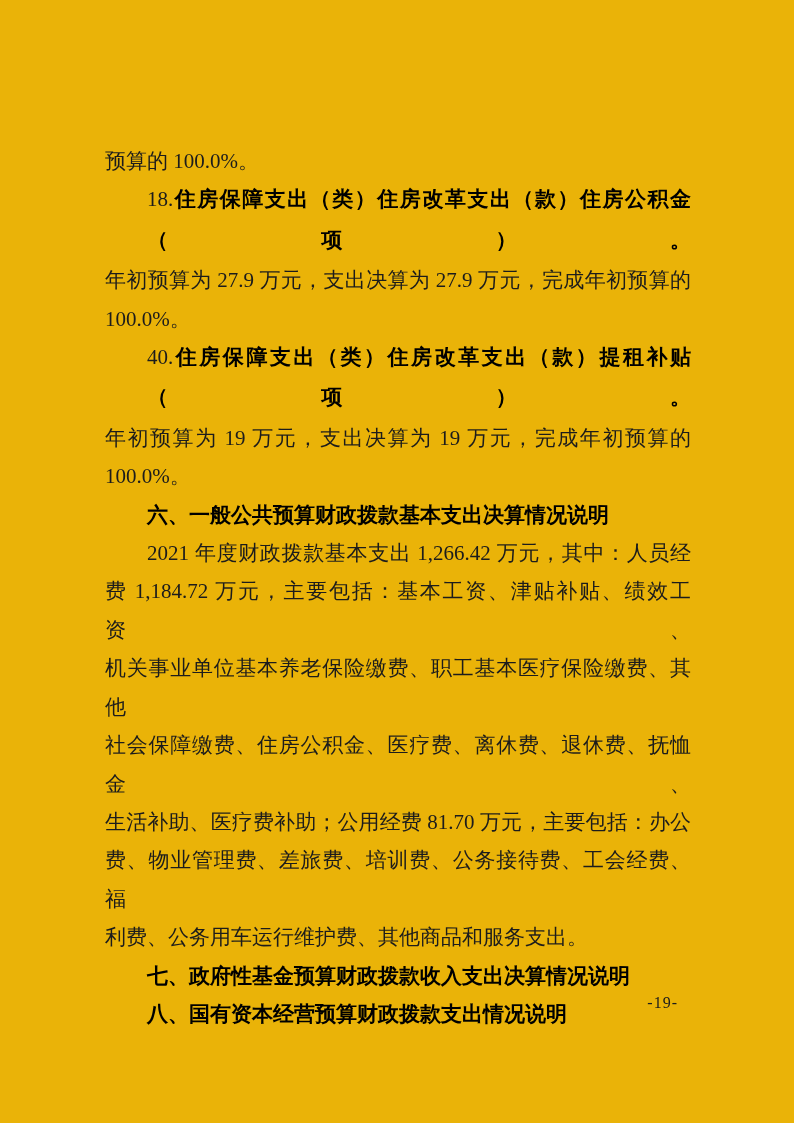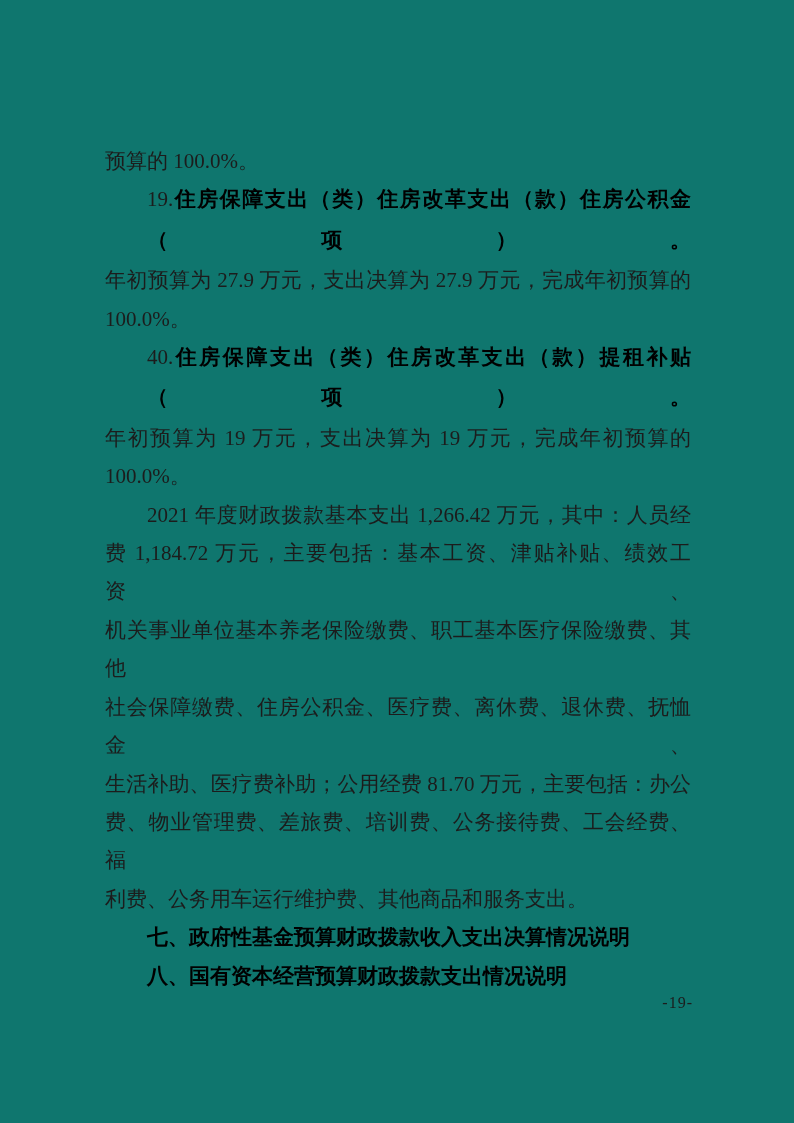--- a/index.html
+++ b/index.html
@@ -4,21 +4,21 @@
 <style>
   html, body {
     margin: 0;
     padding: 0;
     background: #ffffff;
   }
   .page {
     position: relative;
     width: 794px;
     height: 1123px;
-    background: #0f766e;
+    background: #eab308;
     overflow: hidden;
     font-family: "Liberation Serif", "DejaVu Serif", serif;
     color: #1c1c1c;
   }
   .content {
     position: absolute;
     left: 105px;
     top: 142px;
     width: 586px;
   }
@@ -45,48 +45,49 @@
     color: #1c1c1c;
   }
   .heading {
     font-family: "Liberation Sans", "DejaVu Sans", sans-serif;
     font-weight: 700;
     color: #000000;
   }
   .page-num {
     position: absolute;
     top: 993px;
-    right: 101px;
+    right: 116px;
     font-size: 16px;
     line-height: 20px;
     letter-spacing: 1px;
     font-family: "Liberation Serif", "DejaVu Serif", serif;
     color: #1c1c1c;
   }
 </style>
 </head>
 <body>
 
 <div class="page">
   <div class="content">
 
     <div class="ln"><span>预算的 100.0%。</span></div>
 
-    <div class="ln indent stretch"><span class="num">19.</span><span class="bold-cn">住房保障支出（类）住房改革支出（款）住房公积金（项）。</span></div>
+    <div class="ln indent stretch"><span class="num">18.</span><span class="bold-cn">住房保障支出（类）住房改革支出（款）住房公积金（项）。</span></div>
 
     <div class="ln stretch"><span>年初预算为 27.9 万元，支出决算为 27.9 万元，完成年初预算的</span></div>
 
     <div class="ln"><span>100.0%。</span></div>
 
     <div class="ln indent stretch"><span class="num">40.</span><span class="bold-cn">住房保障支出（类）住房改革支出（款）提租补贴（项）。</span></div>
 
     <div class="ln stretch"><span>年初预算为 19 万元，支出决算为 19 万元，完成年初预算的</span></div>
 
     <div class="ln"><span>100.0%。</span></div>
 
+    <div class="ln indent heading"><span>六、一般公共预算财政拨款基本支出决算情况说明</span></div>
 
     <div class="ln indent stretch"><span>2021 年度财政拨款基本支出 1,266.42 万元，其中：人员经</span></div>
 
     <div class="ln stretch"><span>费 1,184.72 万元，主要包括：基本工资、津贴补贴、绩效工资、</span></div>
 
     <div class="ln stretch"><span>机关事业单位基本养老保险缴费、职工基本医疗保险缴费、其他</span></div>
 
     <div class="ln stretch"><span>社会保障缴费、住房公积金、医疗费、离休费、退休费、抚恤金、</span></div>
 
     <div class="ln stretch"><span>生活补助、医疗费补助；公用经费 81.70 万元，主要包括：办公</span></div>

